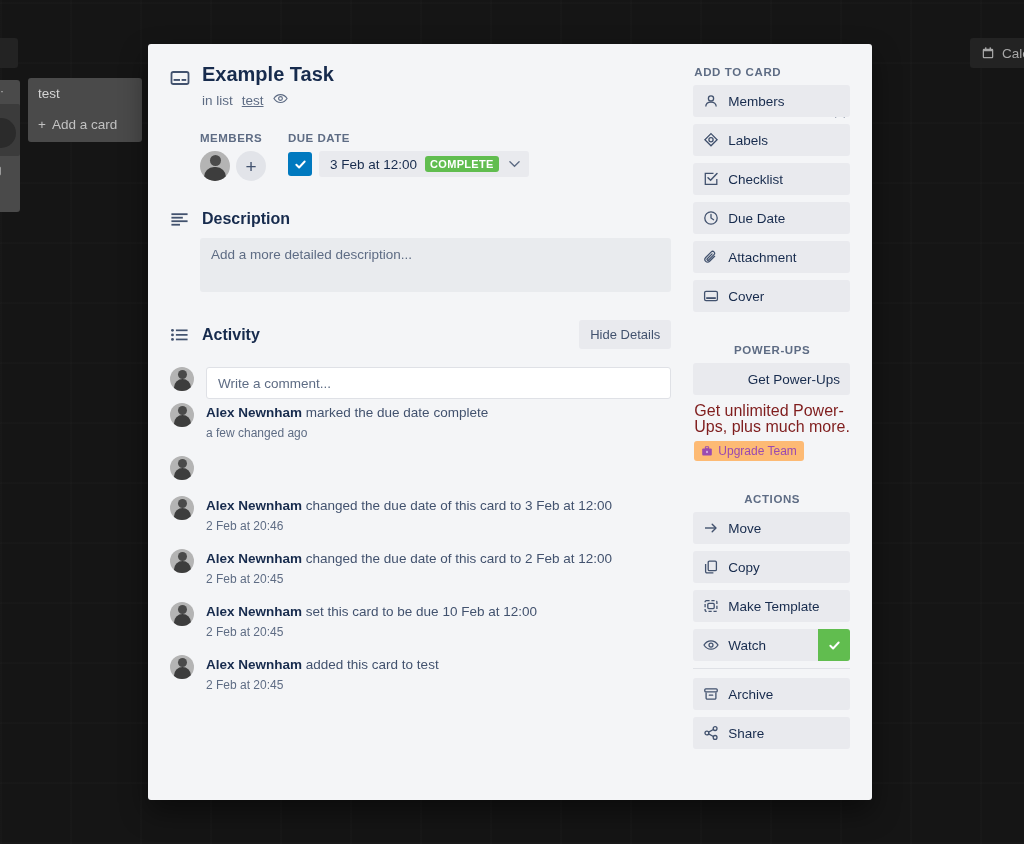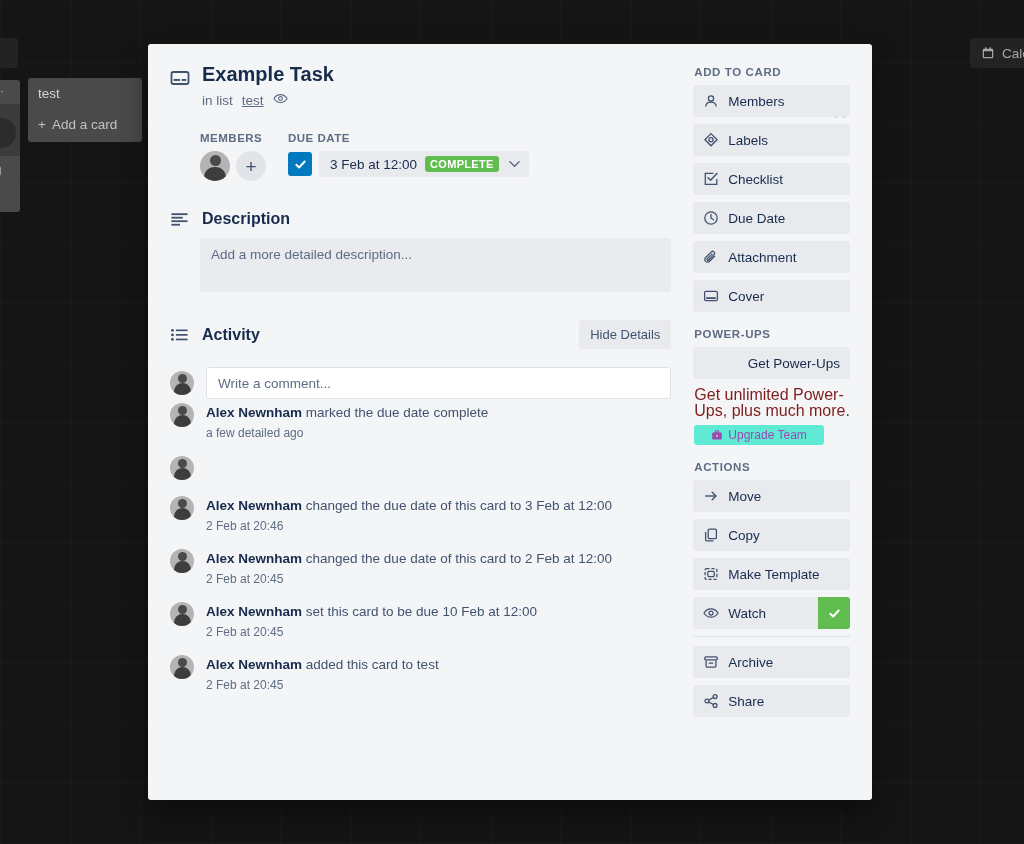--- a/index.html
+++ b/index.html
@@ -348,21 +348,21 @@
     border-radius: 3px;
     cursor: pointer;
     border: none;
     font-family: inherit;
   }
 
   .comment-row {
     display: flex;
     gap: 12px;
     margin: 18px 0 0 4px;
-    align-items: center;
+    align-items: flex-start;
   }
   .comment-input {
     flex: 1;
     height: 32px;
     background: #fff;
     border: 1px solid #dfe1e6;
     border-radius: 3px;
     padding: 0 11px;
     font-size: 13.5px;
     color: #5e6c84;
@@ -389,21 +389,21 @@
 
   
   .side-head {
     font-size: 11.5px;
     font-weight: bold;
     color: #5e6c84;
     letter-spacing: .6px;
     text-transform: uppercase;
     margin: 4px 0 7px 1px;
   }
-  .side-head.sp { margin-top: 16px; }
+  .side-head.sp { margin-top: 32px; text-align: center; }
   .side-btn {
     display: flex;
     align-items: center;
     gap: 9px;
     background: #e9eaee;
     border-radius: 3px;
     height: 32px;
     padding: 0 10px;
     margin-bottom: 7px;
     color: #172b4d;
@@ -426,24 +426,24 @@
   .pu-note {
     font-size: 16px;
     color: #7f1d1d;
     line-height: 16px;
     margin: 8px 0 6px 1px;
   }
   .upgrade {
     display: inline-flex;
     align-items: center;
     gap: 5px;
-    background: #5eead4;
+    background: #fdba74;
     color: #9a4ab0;
     font-size: 12px;
-    padding: 3px 17px;
+    padding: 3px 7px;
     border-radius: 3px;
     cursor: pointer;
     margin-left: 1px;
   }
   .divider {
     height: 1px;
     background: #dfe1e6;
     margin: 7px 0 9px;
   }
 </style>
@@ -575,21 +575,21 @@
       </div>
 
       <div class="act-list" id="activity-list">
           <div class="act-item">
             <div class="avatar sm"></div>
      <div class="act-body">
        <div class="act-text">
          <b>Alex Newnham</b>
          <span>marked the due date complete</span>
        </div>
-       <div class="act-time">a few detailed ago</div>
+       <div class="act-time">a few changed ago</div>
      </div>
           </div>
           <div class="act-item">
             <div class="avatar sm"></div>
           </div>
           <div class="act-item">
             <div class="avatar sm"></div>
      <div class="act-body">
        <div class="act-text">
          <b>Alex Newnham</b>

